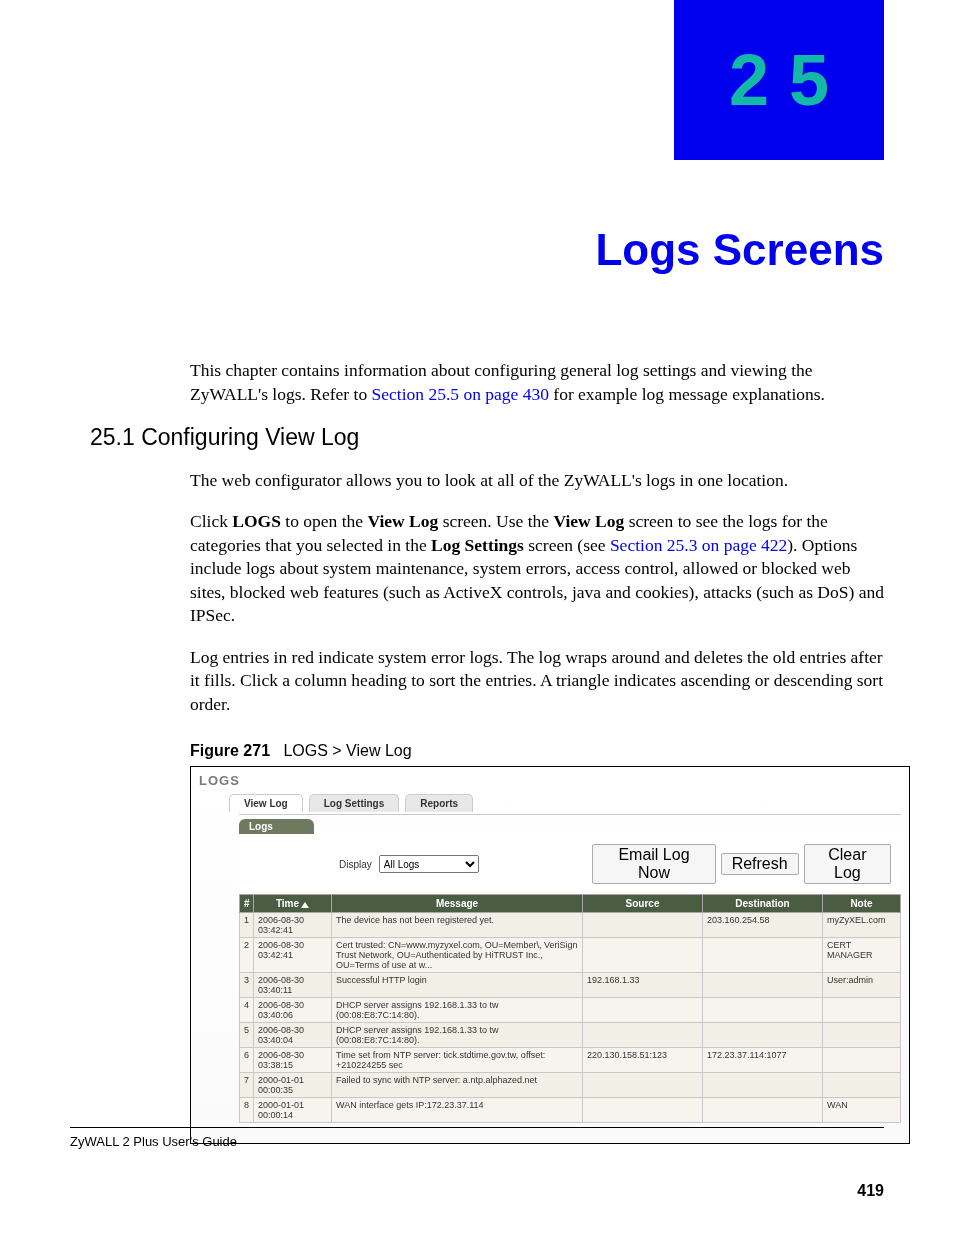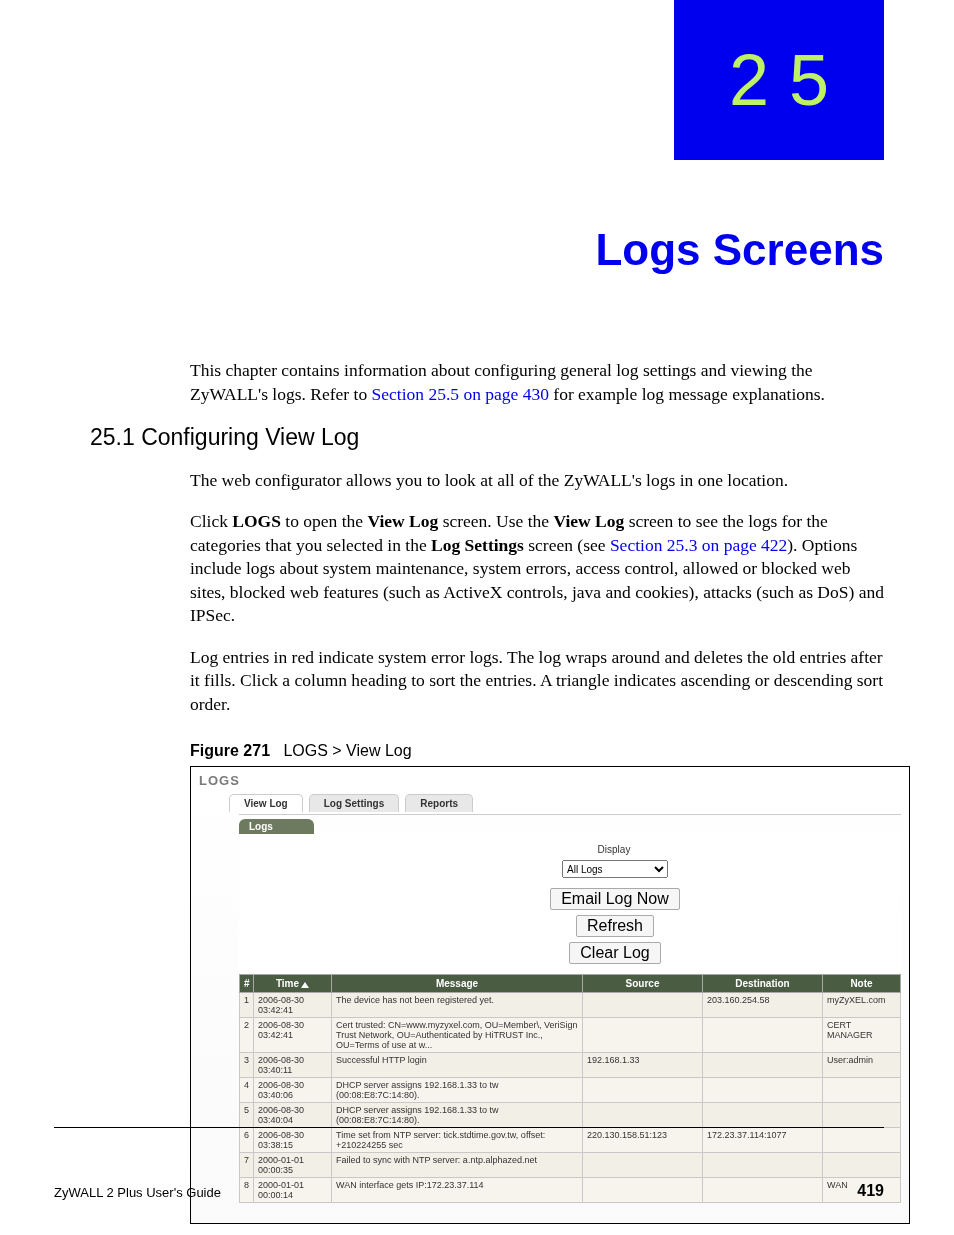--- a/index.html
+++ b/index.html
@@ -20,23 +20,23 @@
     height: 100%;
     position: relative;
   }
   .chapter-badge {
     position: absolute;
     top: 0;
     right: 70px;
     width: 210px;
     height: 160px;
     background: #0000ee;
-    color: #bef264;
-    font-family: "Helvetica Neue", Arial, sans-serif;
-    font-weight: 400;
+    color: #14b8a6;
+    font-family: "Helvetica Neue", Arial, sans-serif;
+    font-weight: 700;
     font-size: 72px;
     letter-spacing: 20px;
     display: flex;
     align-items: center;
     justify-content: center;
     padding-left: 20px;
     box-sizing: border-box;
   }
   .chapter-title {
     margin-top: 195px;
@@ -122,21 +122,20 @@
     border-radius: 6px 6px 0 0;
     margin-top: 4px;
     width: 55px;
   }
   .toolbar {
     display: flex;
     align-items: center;
     gap: 5px;
     padding: 10px 10px 10px 100px;
     background: #fff;
-    flex-direction: column;
   }
   .toolbar label { font-size: 10px; margin-right: 2px; }
   .toolbar select {
     font-size: 10px;
     width: 106px;
     height: 18px;
   }
   .toolbar .spacer { width: 110px; }
   .tb-btn {
     font-size: 16px;
@@ -179,29 +178,28 @@
     width: 0; height: 0;
     border-left: 4px solid transparent;
     border-right: 4px solid transparent;
     border-bottom: 6px solid #fff;
     margin-left: 2px;
     vertical-align: middle;
   }
   .footer {
     position: absolute;
     bottom: 35px;
-    left: 54px;
+    left: 70px;
     right: 70px;
     border-top: 1.5px solid #000;
     padding-top: 6px;
     display: flex;
     justify-content: space-between;
     font-family: "Helvetica Neue", Arial, sans-serif;
     font-size: 14px;
-    align-items: flex-end;
   }
   .footer .guide { font-size: 13px; }
   .footer .pagenum { font-weight: 700; font-size: 16px; margin-top: 48px; }
   b.ui { font-family: "Times New Roman", serif; font-weight: 700; }
 </style>
 </head>
 <body>
 
 <div class="page">
 

